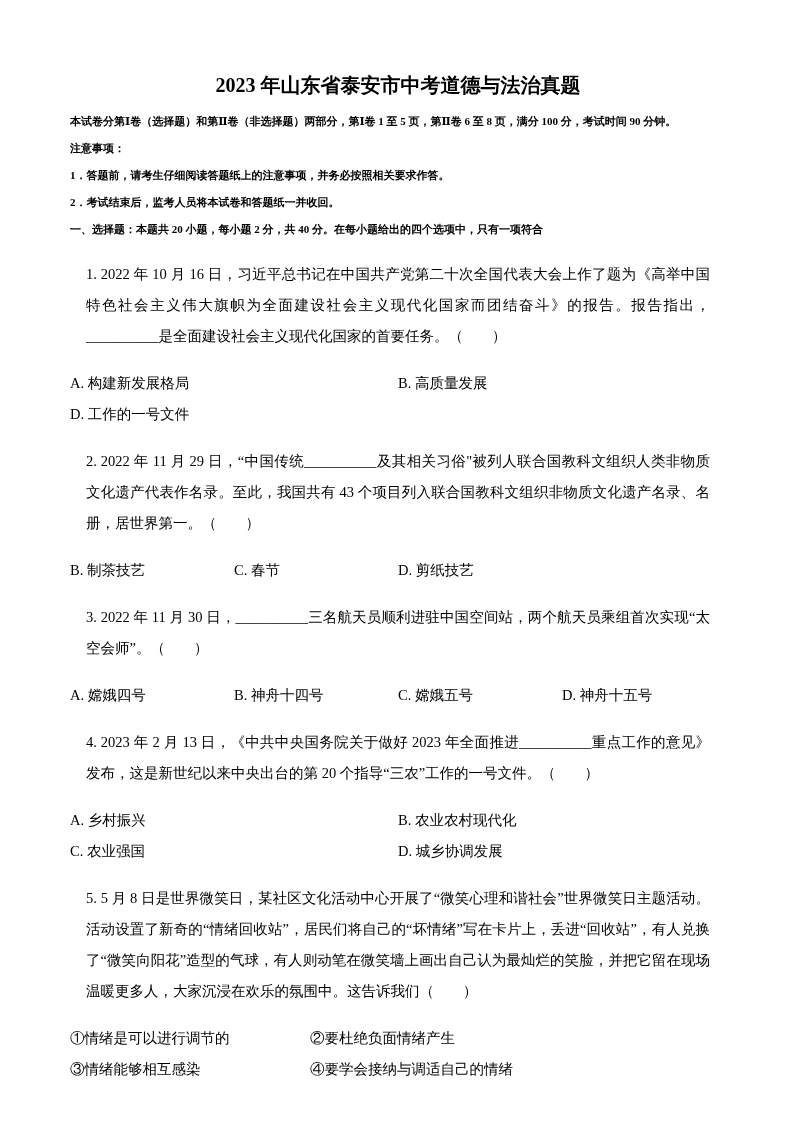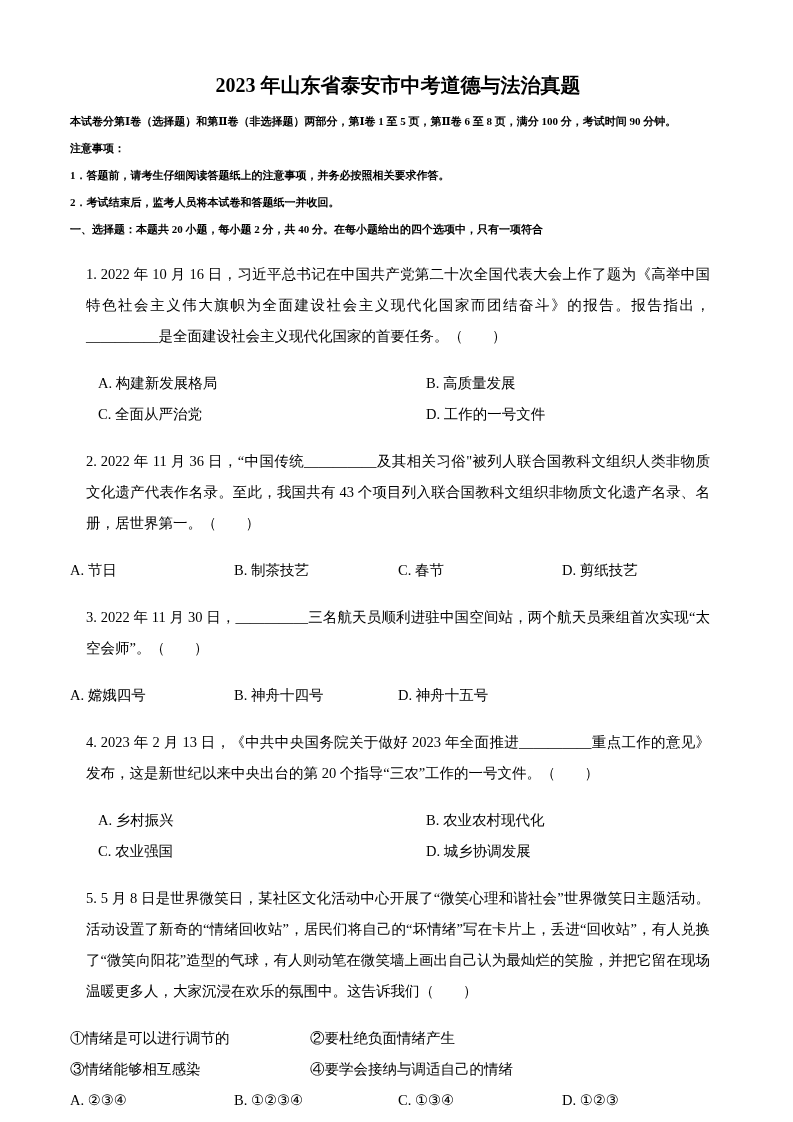--- a/index.html
+++ b/index.html
@@ -35,21 +35,21 @@
     font-weight:400;
     font-size:14.5px;
     line-height:31px;
   }
   .stem{
     margin:16px;
     text-align:justify;
   }
   .row{display:flex;}
   .opt{display:block;}
-  .opt.c2{width:50%;margin-left:28px;}
+  .opt.c2{width:50%;}
   .opt.c4{width:25%;}
   .stmt{display:block;}
   .stmt.first{width:36.6%;}
   .stmt.second{flex:1;}
 </style>
 </head>
 <body>
 
 <div class="page">
   <div class="inner">
@@ -62,38 +62,37 @@
       </div>
     <p class="front">一、选择题：本题共 20 小题，每小题 2 分，共 40 分。在每小题给出的四个选项中，只有一项符合</p>
     <div class="questions" id="question-list">
         <div class="question">
           <p class="stem">1. 2022 年 10 月 16 日，习近平总书记在中国共产党第二十次全国代表大会上作了题为《高举中国特色社会主义伟大旗帜为全面建设社会主义现代化国家而团结奋斗》的报告。报告指出，__________是全面建设社会主义现代化国家的首要任务。（　　）</p>
           <div class="row">
             <span class="opt c2">A. 构建新发展格局</span>
             <span class="opt c2">B. 高质量发展</span>
           </div>
           <div class="row">
-            <span class="opt c2">C. 全面从严治党</span>
             <span class="opt c2">D. 工作的一号文件</span>
           </div>
         </div>
         <div class="question">
-          <p class="stem">2. 2022 年 11 月 36 日，“中国传统__________及其相关习俗"被列人联合国教科文组织人类非物质文化遗产代表作名录。至此，我国共有 43 个项目列入联合国教科文组织非物质文化遗产名录、名册，居世界第一。（　　）</p>
+          <p class="stem">2. 2022 年 11 月 29 日，“中国传统__________及其相关习俗"被列人联合国教科文组织人类非物质文化遗产代表作名录。至此，我国共有 43 个项目列入联合国教科文组织非物质文化遗产名录、名册，居世界第一。（　　）</p>
           <div class="row">
-            <span class="opt c4">A. 节日</span>
             <span class="opt c4">B. 制茶技艺</span>
             <span class="opt c4">C. 春节</span>
             <span class="opt c4">D. 剪纸技艺</span>
           </div>
         </div>
         <div class="question">
           <p class="stem">3. 2022 年 11 月 30 日，__________三名航天员顺利进驻中国空间站，两个航天员乘组首次实现“太空会师”。（　　）</p>
           <div class="row">
             <span class="opt c4">A. 嫦娥四号</span>
             <span class="opt c4">B. 神舟十四号</span>
+            <span class="opt c4">C. 嫦娥五号</span>
             <span class="opt c4">D. 神舟十五号</span>
           </div>
         </div>
         <div class="question">
           <p class="stem">4. 2023 年 2 月 13 日，《中共中央国务院关于做好 2023 年全面推进__________重点工作的意见》发布，这是新世纪以来中央出台的第 20 个指导“三农”工作的一号文件。（　　）</p>
           <div class="row">
             <span class="opt c2">A. 乡村振兴</span>
             <span class="opt c2">B. 农业农村现代化</span>
           </div>
           <div class="row">
@@ -104,22 +103,16 @@
         <div class="question">
           <p class="stem">5. 5 月 8 日是世界微笑日，某社区文化活动中心开展了“微笑心理和谐社会”世界微笑日主题活动。活动设置了新奇的“情绪回收站”，居民们将自己的“坏情绪”写在卡片上，丢进“回收站”，有人兑换了“微笑向阳花”造型的气球，有人则动笔在微笑墙上画出自己认为最灿烂的笑脸，并把它留在现场温暖更多人，大家沉浸在欢乐的氛围中。这告诉我们（　　）</p>
           <div class="row">
             <span class="stmt first">①情绪是可以进行调节的</span>
             <span class="stmt second">②要杜绝负面情绪产生</span>
           </div>
           <div class="row">
             <span class="stmt first">③情绪能够相互感染</span>
             <span class="stmt second">④要学会接纳与调适自己的情绪</span>
           </div>
-          <div class="row">
-            <span class="opt c4">A. ②③④</span>
-            <span class="opt c4">B. ①②③④</span>
-            <span class="opt c4">C. ①③④</span>
-            <span class="opt c4">D. ①②③</span>
-          </div>
         </div>
       </div>
   </div>
 </div>
 
 </body></html>

